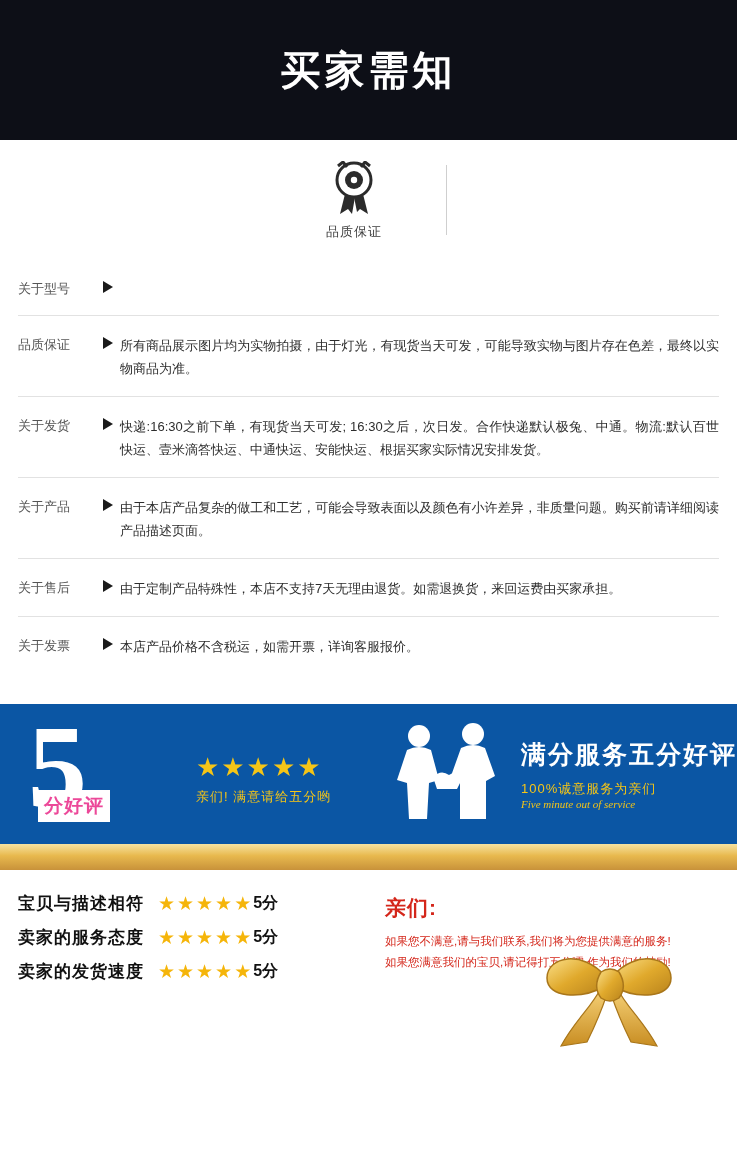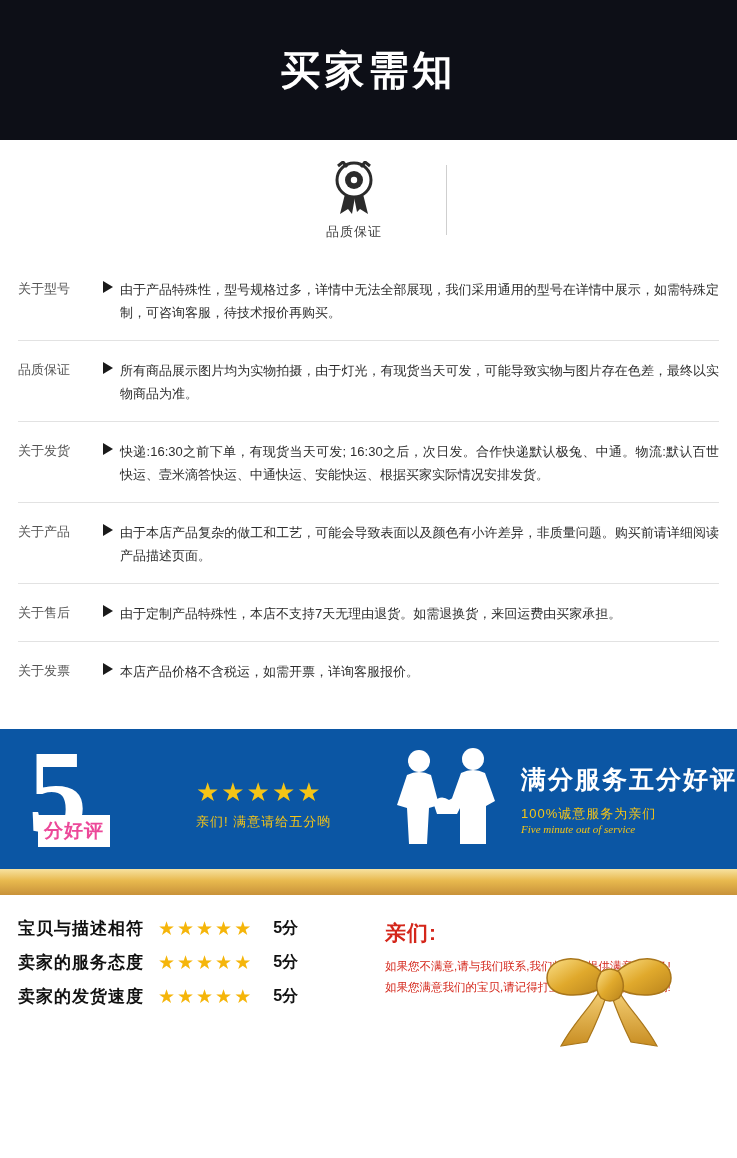--- a/index.html
+++ b/index.html
@@ -94,21 +94,21 @@
   
   .bottom{
     display:flex;padding:16px 18px 0 18px;position:relative;
   }
   .rate-col{width:345px;}
   .rate-line{
     display:flex;align-items:center;height:34px;
   }
   .rate-name{font-size:17px;color:#111;font-weight:bold;width:140px;letter-spacing:1px;}
   .rate-stars{color:#f5b50a;font-size:19px;letter-spacing:2px;}
-  .rate-score{font-size:16px;color:#111;margin-left:20px;font-weight:bold;}
+  .rate-score{font-size:16px;color:#111;margin-left:0;font-weight:bold;}
 
   .dear-col{padding-left:22px;padding-top:8px;}
   .dear-title{color:#d4261a;font-size:21px;font-weight:bold;letter-spacing:1px;}
   .dear-p{color:#d4261a;font-size:11.5px;line-height:19px;margin-top:10px;}
 
   
   .ribbon{
     position:absolute;right:52px;top:942px;width:150px;height:110px;
   }
 </style>
@@ -141,21 +141,20 @@
 
   </div>
 
   <div class="rows">
 
     <div class="row">
       <div class="row-label">关于型号</div>
       <div class="row-arrow">
           <span class="tri"></span>
         </div>
-      <div class="row-text">由于产品特殊性，型号规格过多，详情中无法全部展现，我们采用通用的型号在详情中展示，如需特殊定制，可咨询客服，待技术报价再购买。</div>
     </div>
 
     <div class="row">
       <div class="row-label">品质保证</div>
       <div class="row-arrow">
           <span class="tri"></span>
         </div>
       <div class="row-text">所有商品展示图片均为实物拍摄，由于灯光，有现货当天可发，可能导致实物与图片存在色差，最终以实物商品为准。</div>
     </div>
 

